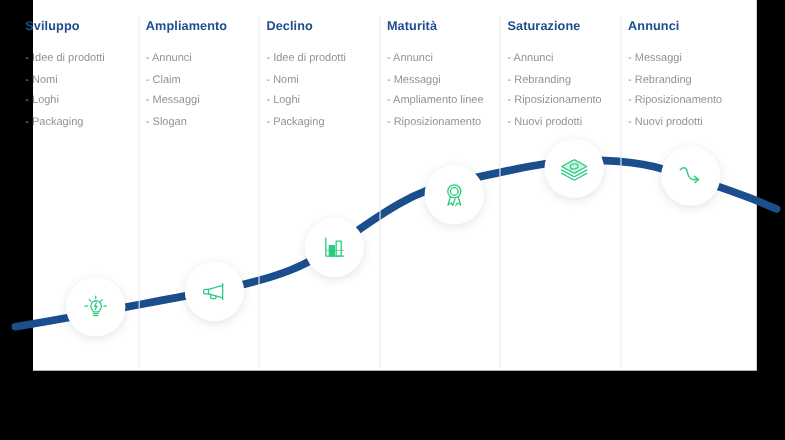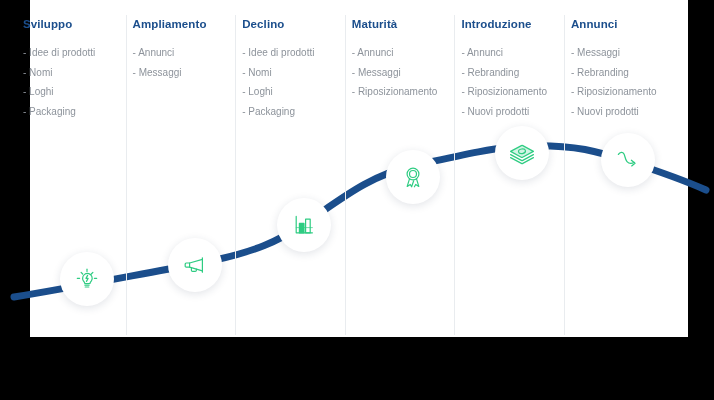--- a/index.html
+++ b/index.html
@@ -123,40 +123,43 @@
       <div class="col-title">Sviluppo</div>
       <div class="col-item">- Idee di prodotti</div>
       <div class="col-item">- Nomi</div>
       <div class="col-item">- Loghi</div>
       <div class="col-item">- Packaging</div>
     </div>
 
     <div class="col">
       <div class="col-title">Ampliamento</div>
       <div class="col-item">- Annunci</div>
+      <div class="col-item">- Claim</div>
       <div class="col-item">- Messaggi</div>
+      <div class="col-item">- Slogan</div>
     </div>
 
     <div class="col">
       <div class="col-title">Declino</div>
       <div class="col-item">- Idee di prodotti</div>
       <div class="col-item">- Nomi</div>
       <div class="col-item">- Loghi</div>
       <div class="col-item">- Packaging</div>
     </div>
 
     <div class="col">
       <div class="col-title">Maturità</div>
       <div class="col-item">- Annunci</div>
       <div class="col-item">- Messaggi</div>
+      <div class="col-item">- Ampliamento linee</div>
       <div class="col-item">- Riposizionamento</div>
     </div>
 
     <div class="col">
-      <div class="col-title">Introduzione</div>
+      <div class="col-title">Saturazione</div>
       <div class="col-item">- Annunci</div>
       <div class="col-item">- Rebranding</div>
       <div class="col-item">- Riposizionamento</div>
       <div class="col-item">- Nuovi prodotti</div>
     </div>
 
     <div class="col">
       <div class="col-title">Annunci</div>
       <div class="col-item">- Messaggi</div>
       <div class="col-item">- Rebranding</div>

